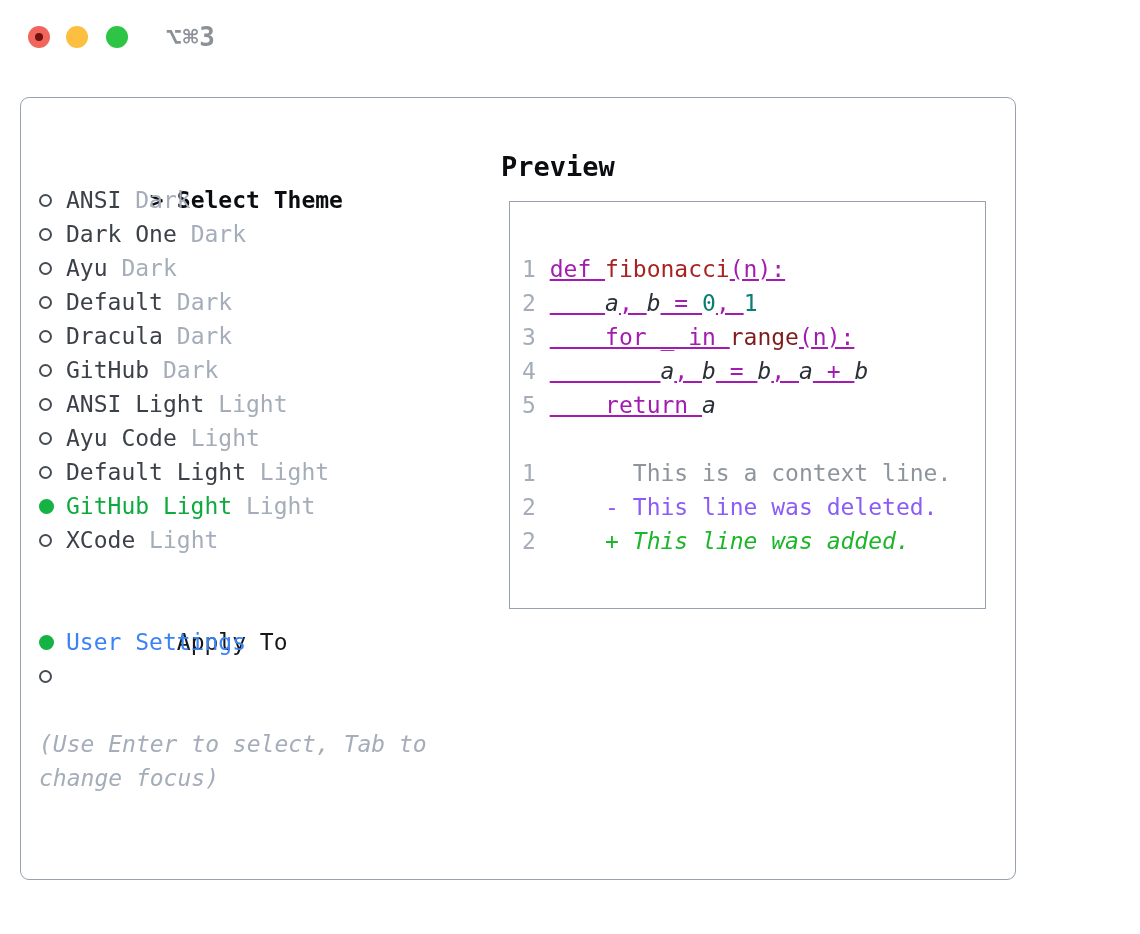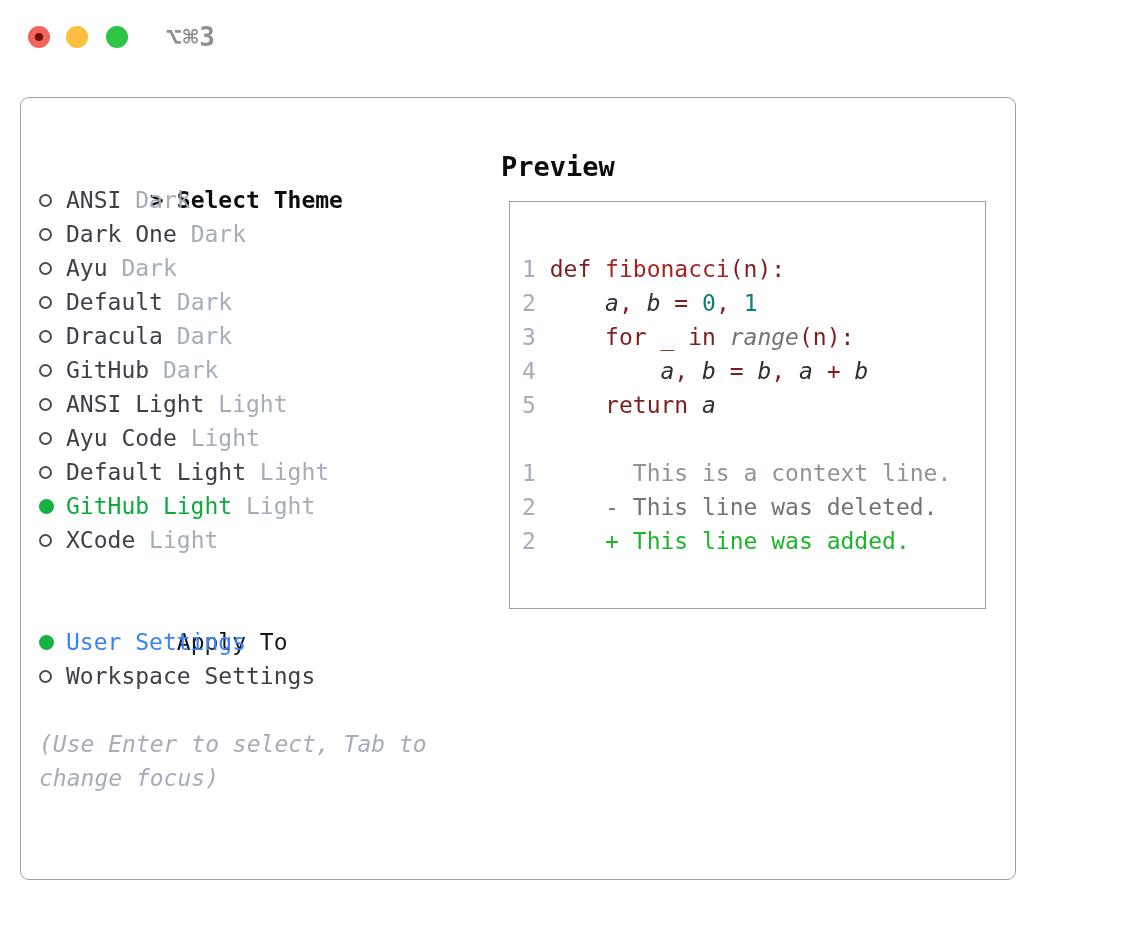--- a/index.html
+++ b/index.html
@@ -41,28 +41,28 @@
 
   
   .preview-title { position:absolute; left:480px; top:52px; font-size:27px; font-weight:bold;
       color:#0b0d10; line-height:34px; }
   .preview-box { position:absolute; left:488px; top:103px; width:477px; height:408px;
       border:1.5px solid #98a1ad; background:#fff; }
   .code { position:absolute; left:12px; top:50px; font-size:23px; line-height:34px;
       white-space:pre; }
   .code-line { height:34px; }
   .lnum { color:#a4adb9; }
-  .s-d   { color:#7f1d1d; }
+  .s-d   { color:#a21caf;text-decoration:underline; }
   .s-fn  { color:#a82220; }
   .s-num { color:#0b7e72; }
-  .s-call{ color:#737373;font-style:italic; }
+  .s-call{ color:#7f1d1d; }
   .s-var { color:#2b3038; font-style:italic; }
   .s-ctx { color:#8d949c; }
-  .s-del { color:#737373;text-align:right; }
-  .s-add { color:#1db62b; }
+  .s-del { color:#8b5cf6;text-align:right; }
+  .s-add { color:#1db62b;font-style:italic; }
 </style>
 </head>
 <body>
 
 <div class="window">
 
   <div class="titlebar">
     <span class="light light-close"></span>
     <span class="light light-min"></span>
     <span class="light light-max"></span>
@@ -91,21 +91,21 @@
         </div>
 
       <div class="row"> </div>
 
       <div class="row">
         <span class="marker"></span><span class="section-label">Apply To</span>
       </div>
 
       <div id="apply-rows">
           <div class="row"><span class="marker"><span class="circle sel"></span></span><span class="opt-name sel">User Settings</span></div>
-          <div class="row"><span class="marker"><span class="circle"></span></span><span class="opt-name">Workspace Settings</span></div>
+          <div class="row"><span class="marker"><span class="circle"></span></span></div>
         </div>
 
       <div class="row"> </div>
 
       <div class="row hint">(Use Enter to select, Tab to</div>
       <div class="row hint">change focus)</div>
     </div>
 
     <div class="preview-title">Preview</div>
 

